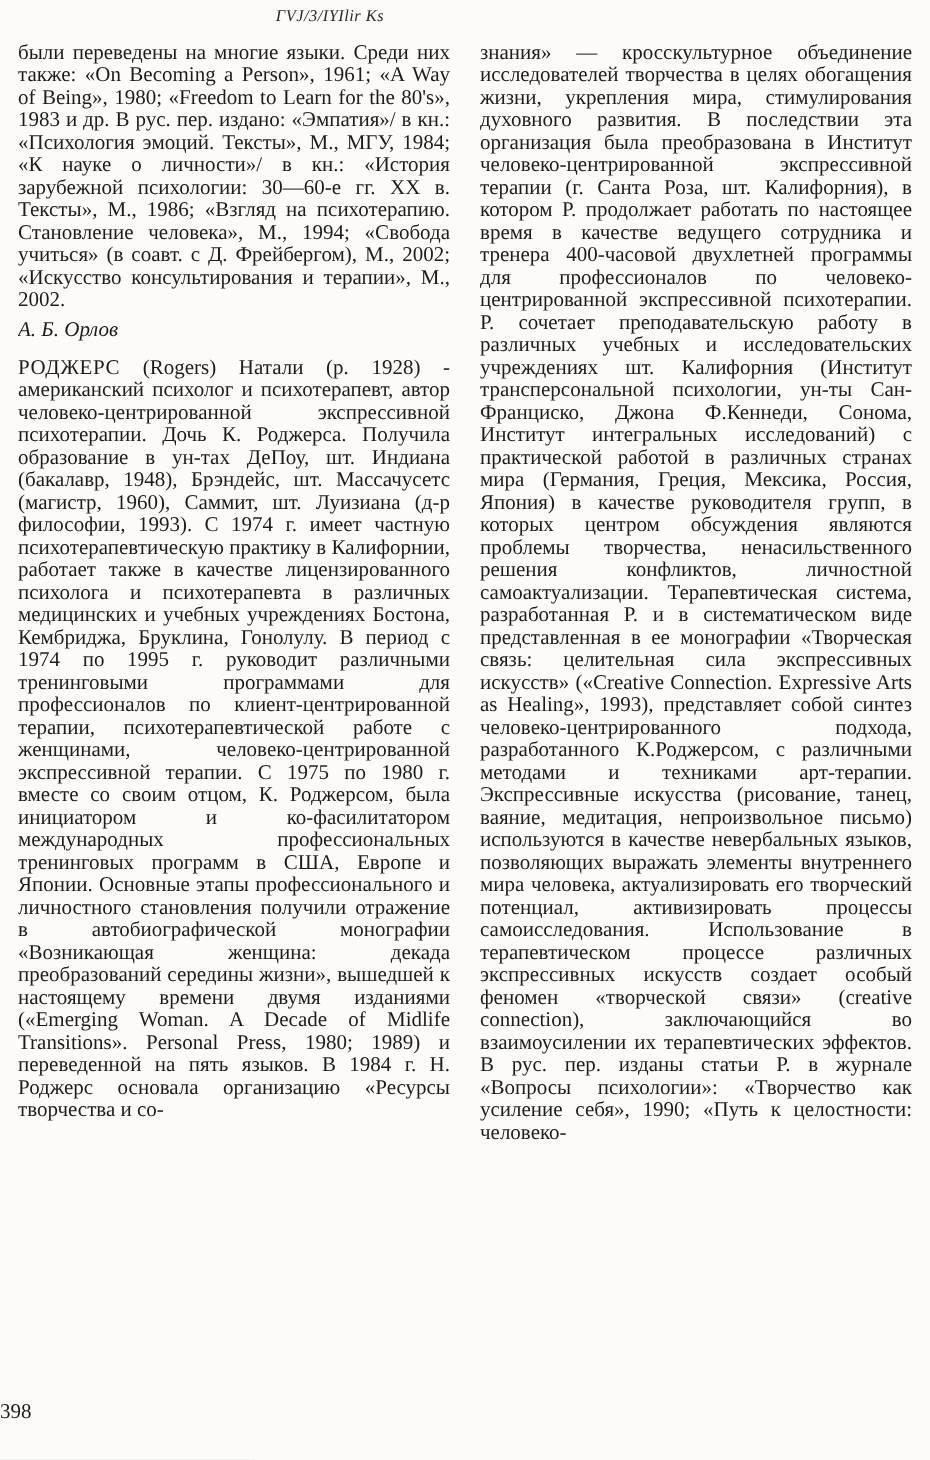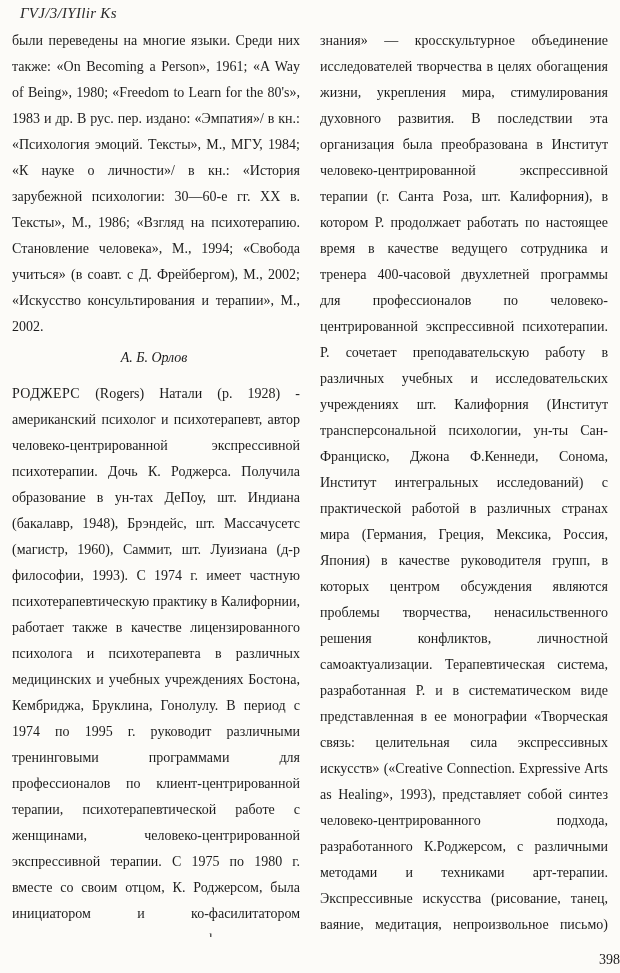--- a/index.html
+++ b/index.html
@@ -15,65 +15,65 @@
     background: #fcfbf8;
     color: #1c1c1c;
     font-family: "Liberation Serif", serif;
     overflow: hidden;
   }
   .running-header {
     position: absolute;
     top: 5px;
     left: 0;
     width: 440px;
+    text-align: center;
     font-style: italic;
-    font-size: 15px;
+    font-size: 11px;
     color: #2a2a2a;
     letter-spacing: 0.3px;
-    padding-left: 20px;
   }
   .columns {
     position: absolute;
     top: 28px;
     left: 12px;
     right: 12px;
     bottom: 36px;
     display: flex;
     gap: 20px;
     overflow: hidden;
   }
   .column {
     flex: 1;
     min-width: 0;
     font-size: 14px;
-    line-height: 26px;
+    line-height: 15px;
     text-align: justify;
     -webkit-hyphens: auto;
     hyphens: auto;
     overflow: hidden;
   }
   .para {
     margin: 0;
     text-indent: 0;
   }
   .signature {
     margin: 5px 4px 10px 0;
-    text-align: center;
+    text-align: left;
     font-style: italic;
   }
   .headword {
     font-weight: normal;
     letter-spacing: 0.4px;
   }
   .page-number {
     position: absolute;
-    bottom: 5px;
+    bottom: 23px;
     left: 0;
     right: 0;
-    text-align: right;
+    text-align: left;
     font-size: 14px;
     color: #1c1c1c;
   }
 </style>
 </head>
 <body>
 
 <div class="page">
 
   <div class="running-header">ГVJ/3/IYIlir Ks</div>

